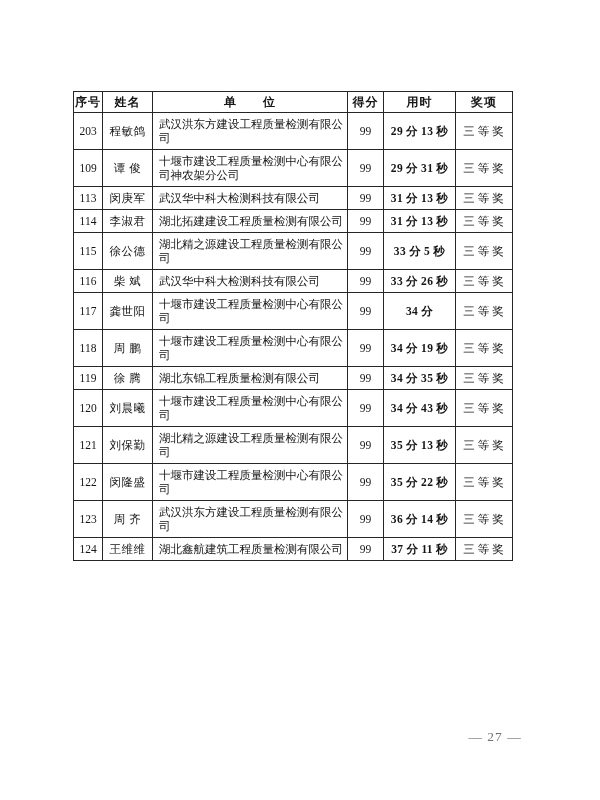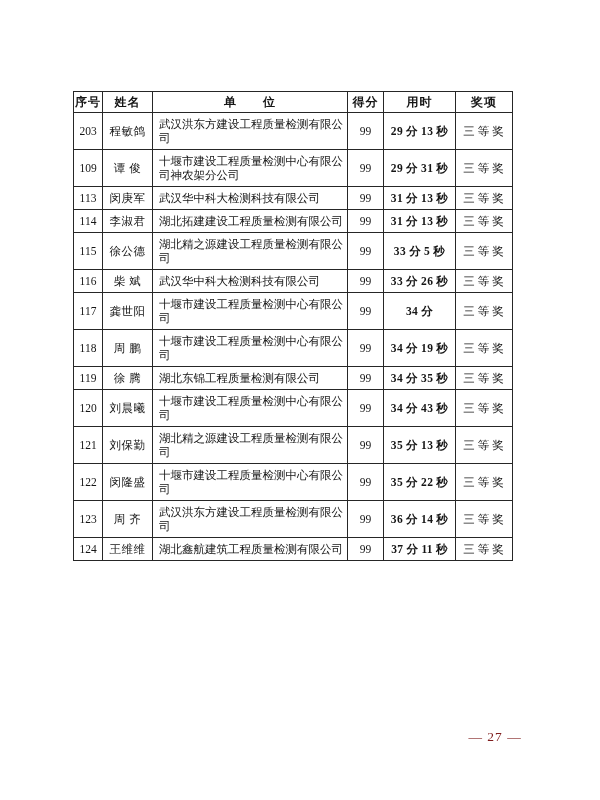--- a/index.html
+++ b/index.html
@@ -53,21 +53,21 @@
   td.c-award { letter-spacing: 3px; padding-right: 0; }
   td.c-time { letter-spacing: 0.3px; font-weight: bold; }
   .pageno {
     position: absolute;
     left: 450px;
     top: 729px;
     width: 90px;
     text-align: center;
     font-size: 13.5px;
     letter-spacing: 1px;
-    color: #7f1d1d;
+    color: #737373;
   }
 </style>
 </head>
 <body>
 
 <div class="sheet">
 
   <table class="results">
     <colgroup>
       <col style="width:29px">

